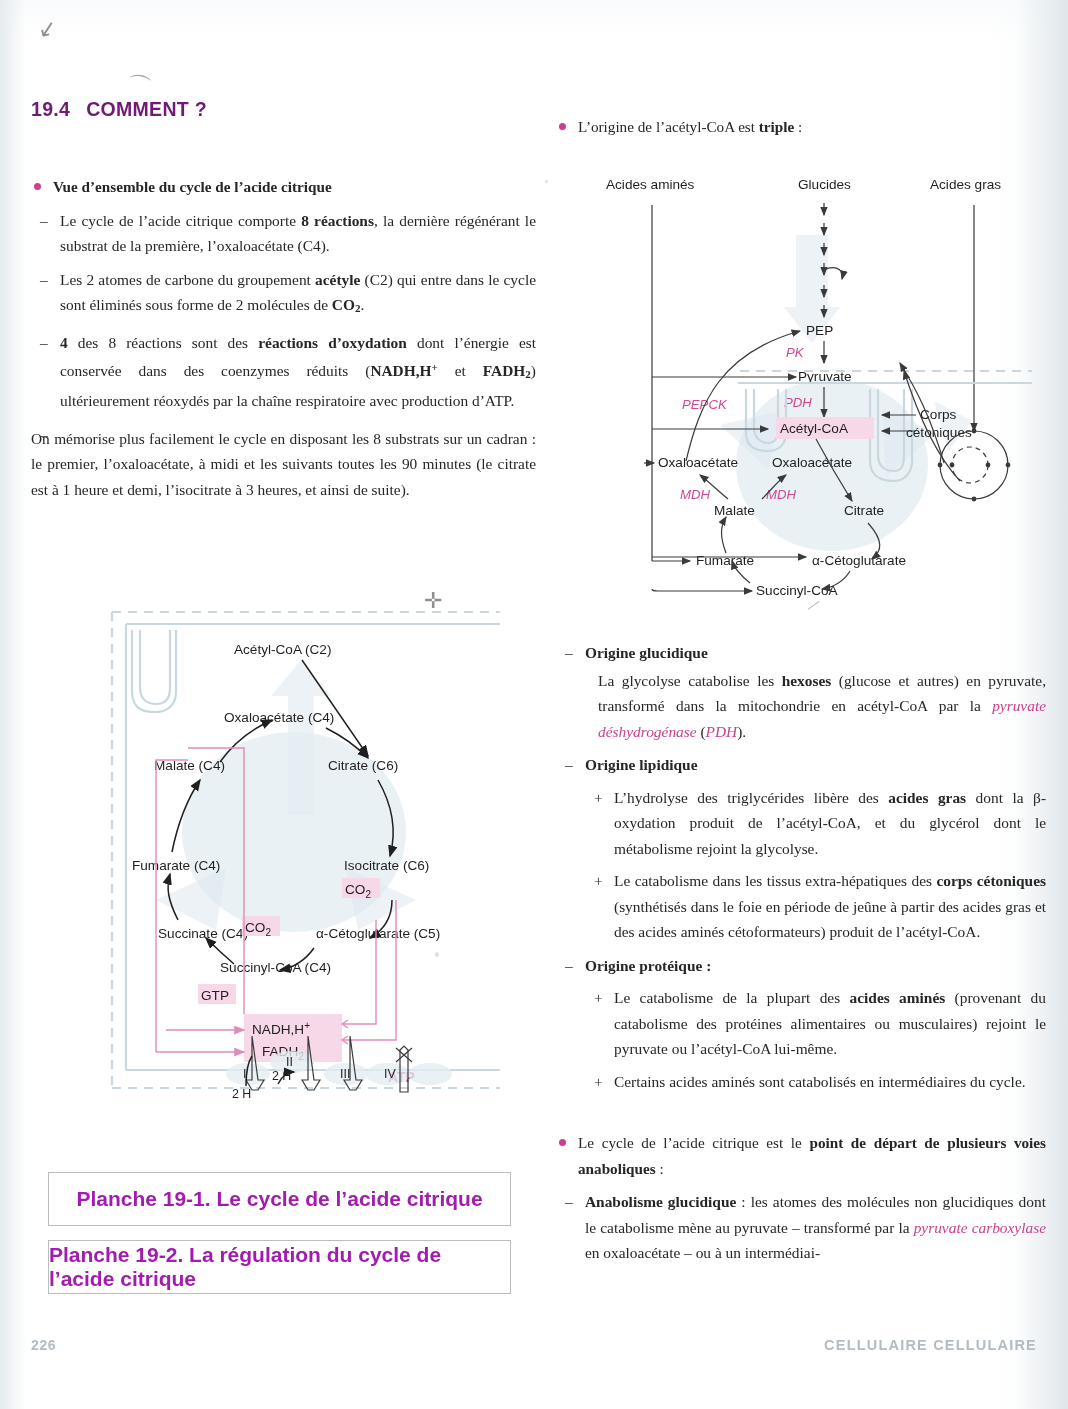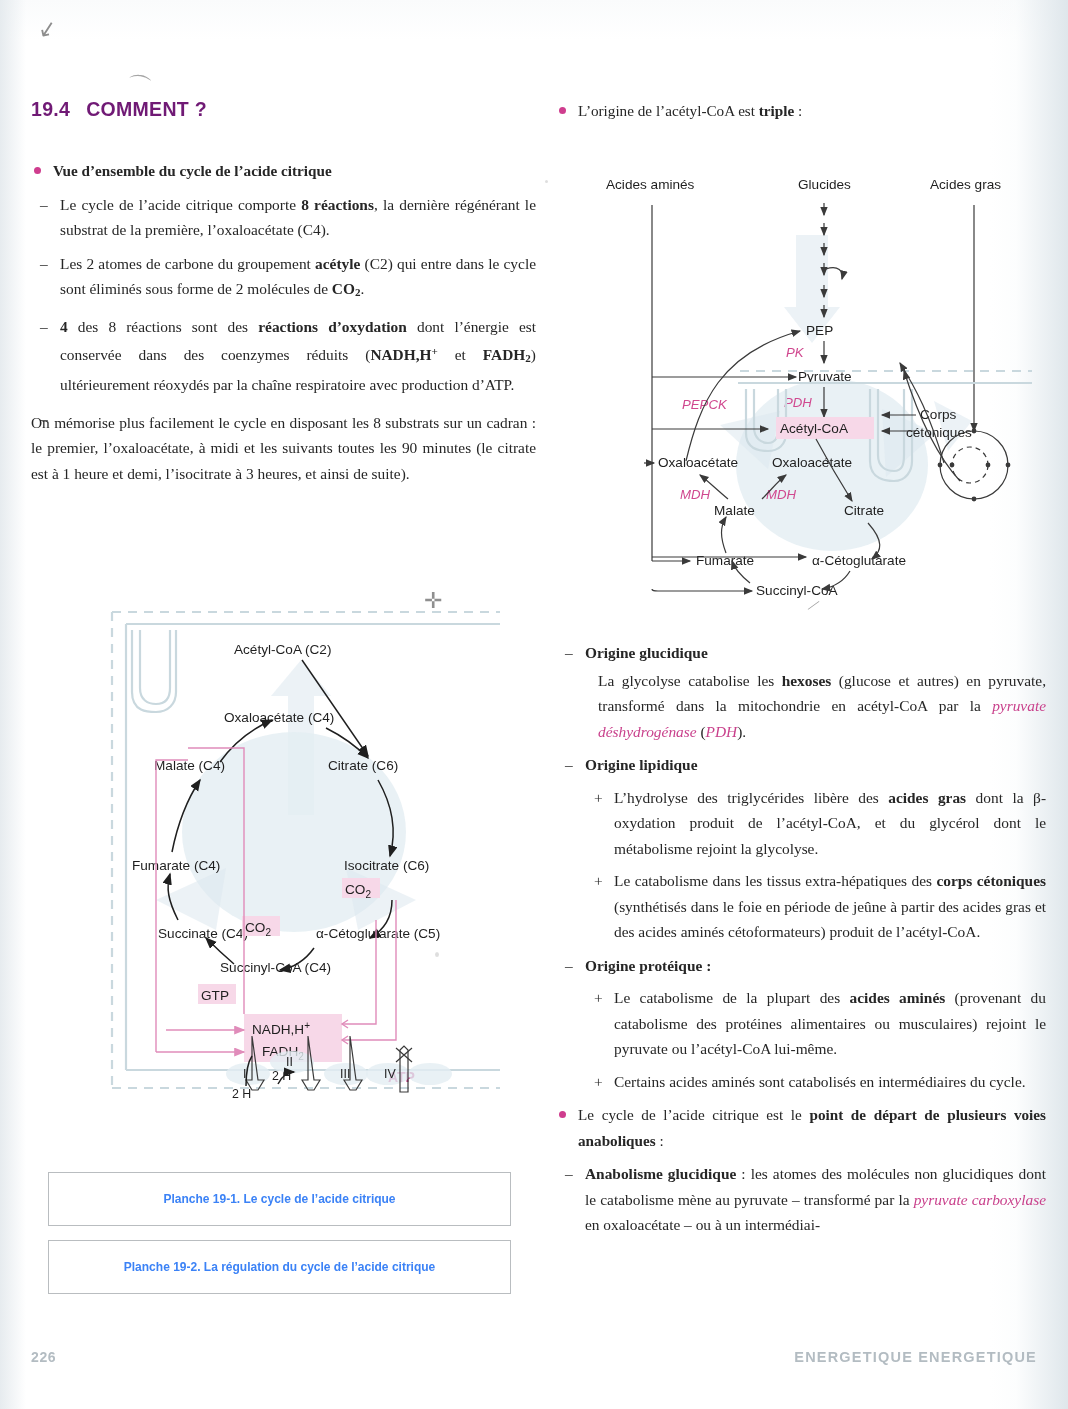--- a/index.html
+++ b/index.html
@@ -31,49 +31,49 @@
   .sec-head{
     position:absolute;left:31px;top:98px;
     font-family:"Liberation Sans", sans-serif;
     font-weight:bold;font-size:19.5px;letter-spacing:.3px;
     color:#701a75;
   }
   .sec-head .num{margin-right:16px;}
 
   
   .blk{font-size:15.4px;line-height:25.5px;text-align:justify;}
-  .bullet-l1{position:relative;padding-left:22px;font-weight:bold;font-size:15.2px;}
+  .bullet-l1{position:relative;padding-left:22px;font-weight:bold;font-size:15.2px;margin-top:16px;}
   .bullet-l1:before{
     content:"";position:absolute;left:3px;top:9px;
     width:7px;height:7px;border-radius:50%;background:#cf3d8e;
   }
   .dash-l2{position:relative;padding-left:29px;margin-top:8px;}
   .dash-l2 .dash{position:absolute;left:9px;top:0;}
   .plus-l3{position:relative;padding-left:29px;margin-top:7px;}
   .plus-l3 .dash{position:absolute;left:9px;top:0;}
   .plain{margin-top:12px;}
   b,.b{font-weight:bold;}
   .it-pink{font-style:italic;color:#c9418c;}
   sub{font-size:.72em;vertical-align:-.22em;}
   sup{font-size:.72em;vertical-align:.42em;}
 
   
   .planche{
     position:absolute;left:48px;width:461px;height:52px;
     border:1px solid #b9bdc0;background:#fff;
     display:flex;align-items:center;justify-content:center;
     font-family:"Liberation Sans", sans-serif;
-    font-weight:bold;font-size:12px;color:#3b82f6;
+    font-weight:bold;font-size:21px;color:#a21caf;
   }
   #planche1{top:1172px;}
   #planche2{top:1240px;}
 
   
   .foot{
-    position:absolute;bottom:44px;
+    position:absolute;bottom:56px;
     font-family:"Liberation Sans", sans-serif;
     font-weight:bold;color:#b3bcc2;letter-spacing:.6px;
   }
   #folio{left:31px;font-size:14px;}
   #running{right:31px;font-size:14.5px;letter-spacing:1.2px;}
 
   
   .fig{position:absolute;}
   #fig-cycle{left:96px;top:600px;width:420px;height:500px;}
   #fig-origin{left:600px;top:165px;width:440px;height:430px;}
@@ -366,24 +366,24 @@
     </div>
     <div class="plus-l3" style="margin-left:29px;">
       <span class="dash">+</span>
       <span>Le catabolisme de la plupart des <b>acides aminés</b> (provenant du catabolisme des protéines alimentaires ou musculaires) rejoint le pyruvate ou l’acétyl-CoA lui-même.</span>
     </div>
     <div class="plus-l3" style="margin-left:29px;">
       <span class="dash">+</span>
       <span>Certains acides aminés sont catabolisés en intermédiaires du cycle.</span>
     </div>
 
-    <div class="bullet-l1" style="font-weight:normal;margin-top:8px;">Le cycle de l’acide citrique est le <b>point de départ de plusieurs voies anaboliques</b> :</div>
+    <div class="bullet-l1" style="font-weight:normal;margin-top:36px;">Le cycle de l’acide citrique est le <b>point de départ de plusieurs voies anaboliques</b> :</div>
 
     <div class="dash-l2">
       <span class="dash">–</span>
       <span><b>Anabolisme glucidique</b> : les atomes des molécules non glucidiques dont le catabolisme mène au pyruvate – transformé par la <span class="it-pink">pyruvate carboxylase</span> en oxaloacétate – ou à un intermédiai-</span>
     </div>
 
   </div>
 </div>
 
 <div class="foot" id="folio">226</div>
-<div class="foot" id="running">ENERGETIQUE ENERGETIQUE</div>
+<div class="foot" id="running">CELLULAIRE CELLULAIRE</div>
 
 </body></html>

